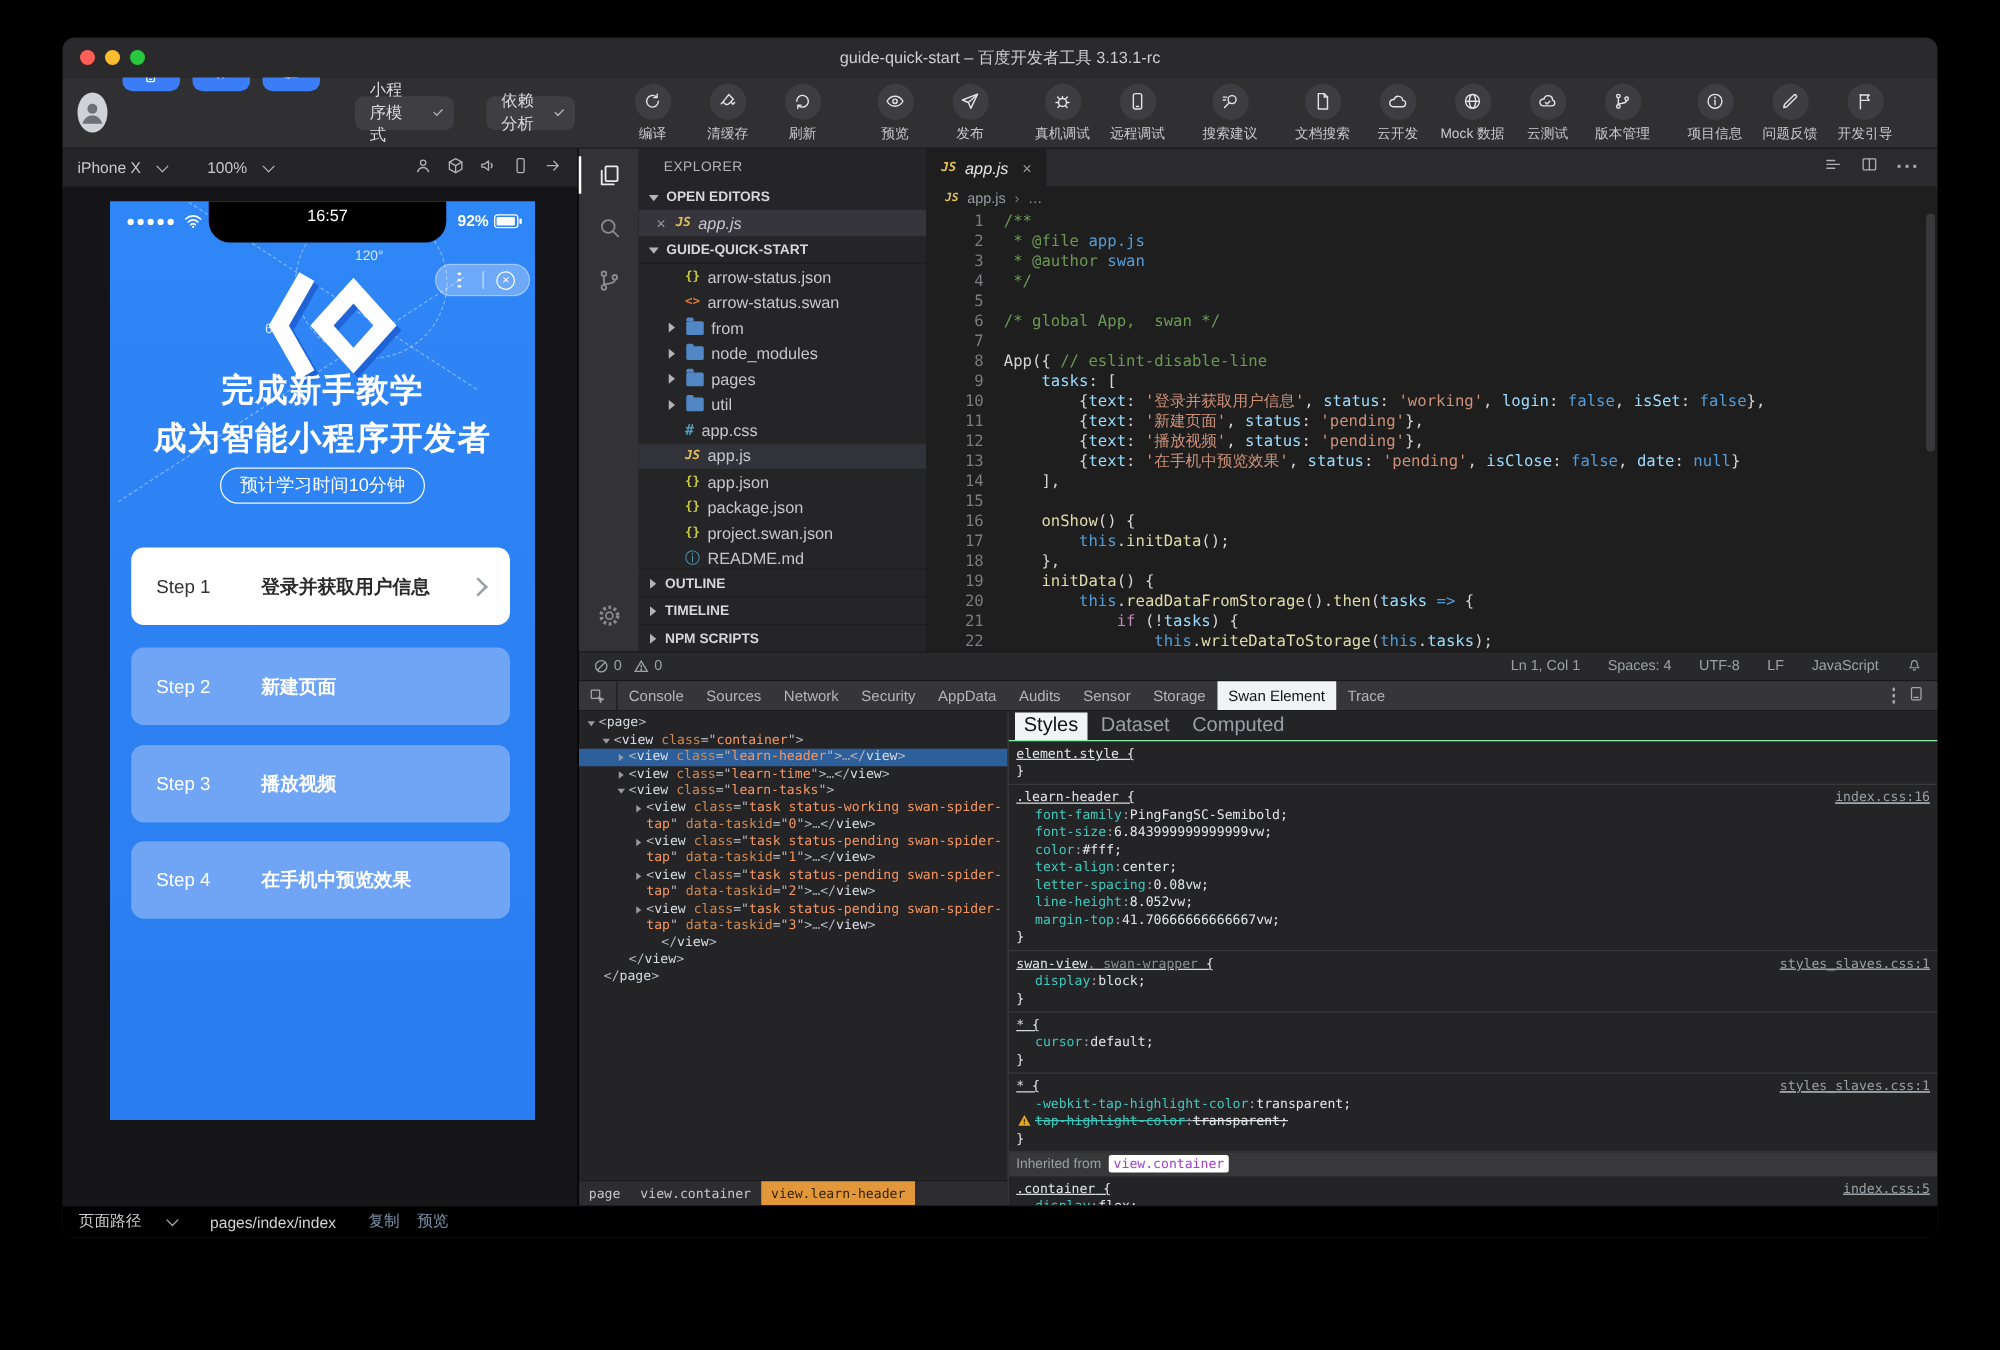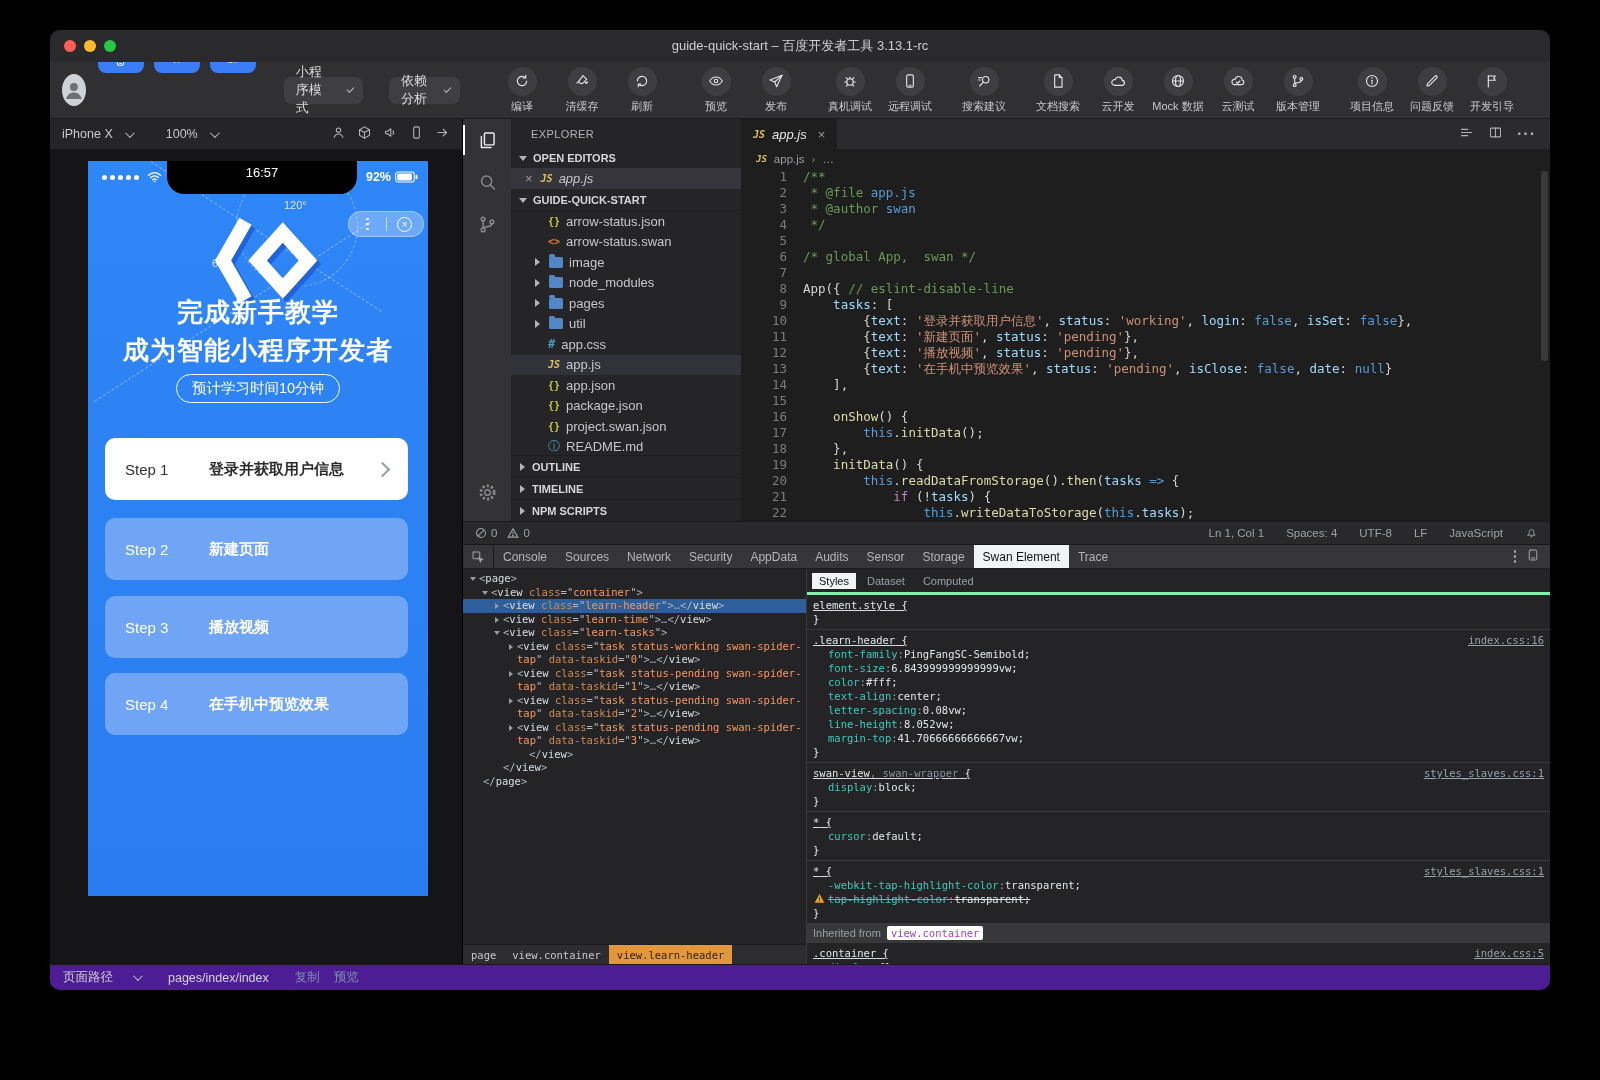--- a/index.html
+++ b/index.html
@@ -129,36 +129,36 @@
   .el-row.selected{background:#2d5f9a;}
   .el-arrow{width:12px;flex-shrink:0;display:flex;justify-content:center;padding-top:4px;}
   .el-arrow .tri-d{border-top-width:4px;border-left-width:3.5px;border-right-width:3.5px;border-top-color:#9a9a9e;}
   .el-arrow .tri-r{border-left-width:4px;border-top-width:3.5px;border-bottom-width:3.5px;border-left-color:#9a9a9e;}
   .el-text{white-space:pre-wrap;word-break:break-all;min-width:0;}
   .pu{color:#b0b8bf}.tg{color:#d8dde2}.an{color:#cf8a52}.av{color:#f59762}.el{color:#9aa0a6}
   .el-crumbs{height:20px;background:#2d2d30;border-top:1px solid #1c1c1e;display:flex;align-items:stretch;font-family:"DejaVu Sans Mono",monospace;font-size:10.5px;color:#c6c6c9;flex-shrink:0;}
   .crumb{display:flex;align-items:center;padding:0 8px;cursor:pointer;white-space:nowrap;}
   .crumb.active{background:#e2983a;color:#33230a;}
   .dt-right{flex:1;display:flex;flex-direction:column;min-width:0;min-height:0;}
-  .style-tabs{height:23px;border-bottom:3px solid #86efac;display:flex;align-items:center;padding-left:5px;gap:4px;font-size:11px;color:#9aa0a6;flex-shrink:0;}
+  .style-tabs{height:23px;border-bottom:1px solid #86efac;display:flex;align-items:flex-end;padding-left:5px;gap:4px;font-size:16px;color:#9aa0a6;flex-shrink:0;}
   .style-tab{padding:2px 7px;cursor:pointer;}
   .style-tab.active{background:#f1f3f4;color:#121212;}
   .rules{flex:1;overflow:hidden;font-family:"DejaVu Sans Mono",monospace;font-size:10.5px;line-height:14px;color:#d7dade;}
   .rule{border-bottom:1px solid #39393c;padding:3px 6px;}
   .rule-head{display:flex;align-items:flex-start;text-decoration:underline;}
   .sel{color:#e3e6e9}.sel.dim{color:#8b9096}
   .rlink{margin-left:auto;color:#9aa0a6;text-decoration:underline;cursor:pointer;padding-left:10px;white-space:nowrap;}
   .prop{padding-left:15px;position:relative;}
   .pn{color:#41c8bd}.pcolon{color:#9aa0a6}.pv{color:#e3e6e9}
   .prop.struck .pn,.prop.struck .pv,.prop.struck .pcolon{text-decoration:line-through;}
   .warn-ic{position:absolute;left:1px;top:1px;width:11px;height:11px;}
   .inherited{background:#38383b;padding:2px 6px;color:#9aa0a6;font-size:11px;font-family:"Liberation Sans",sans-serif;border-bottom:1px solid #39393c;display:flex;align-items:center;gap:6px;}
   .inh-badge{background:#fff;color:#a03fd0;font-family:"DejaVu Sans Mono",monospace;font-size:10.5px;padding:0 4px;border-radius:2px;}
   
-  .footer{position:absolute;left:0;right:0;bottom:0;height:25px;background:#4c1d95;border-top:1px solid #191a1b;display:flex;align-items:center;padding-left:13px;font-size:12.5px;color:#cfcfd2;}
+  .footer{position:absolute;left:0;right:0;bottom:0;height:25px;background:#000000;border-top:1px solid #191a1b;display:flex;align-items:center;padding-left:13px;font-size:12.5px;color:#cfcfd2;}
   .footer .cdown{margin:0 28px 0 20px;}
   .f-path{margin-right:26px;color:#d4d4d7;}
   .f-link{color:#7d93ab;margin-right:14px;cursor:pointer;}
 </style>
 </head>
 <body>
 
 <div class="window">
 
   <div class="titlebar">
@@ -554,21 +554,21 @@
                 <span class="fi fi-brace">{}</span>
                 <span>arrow-status.json</span>
               </div>
               <div class="tree-item file">
                 <span class="fi fi-angle">&lt;&gt;</span>
                 <span>arrow-status.swan</span>
               </div>
               <div class="tree-item folder">
                 <span class="tri tri-r"></span>
                 <span class="folder-ic"></span>
-                <span>image</span>
+                <span>from</span>
               </div>
               <div class="tree-item folder">
                 <span class="tri tri-r"></span>
                 <span class="folder-ic"></span>
                 <span>node_modules</span>
               </div>
               <div class="tree-item folder">
                 <span class="tri tri-r"></span>
                 <span class="folder-ic"></span>
                 <span>pages</span>

